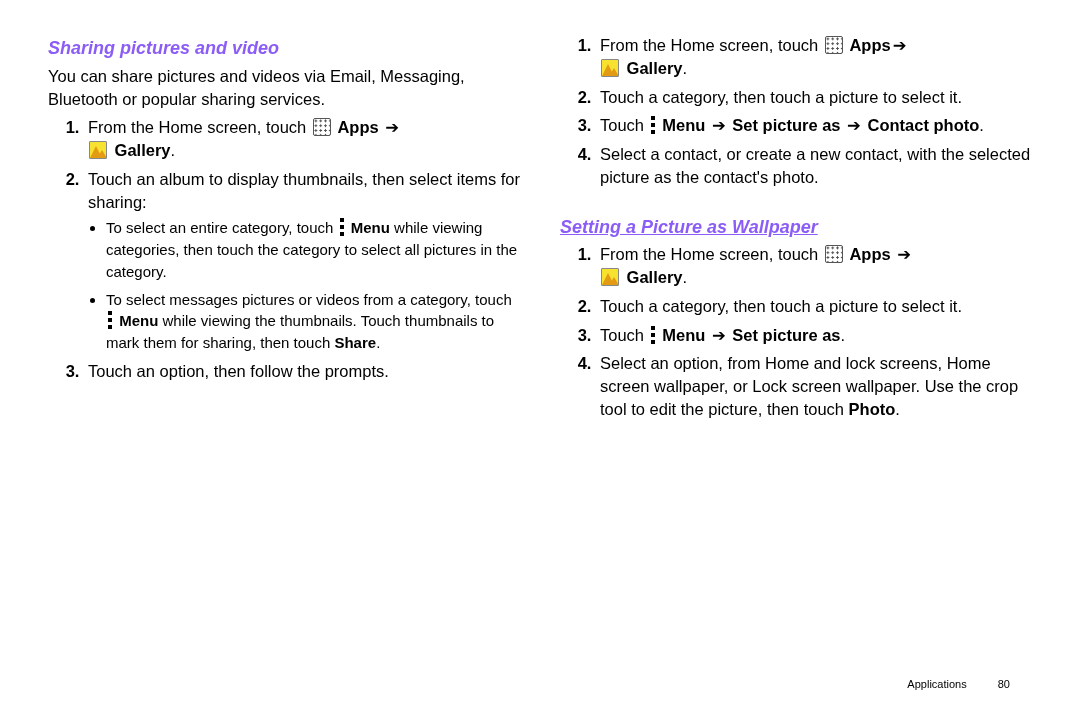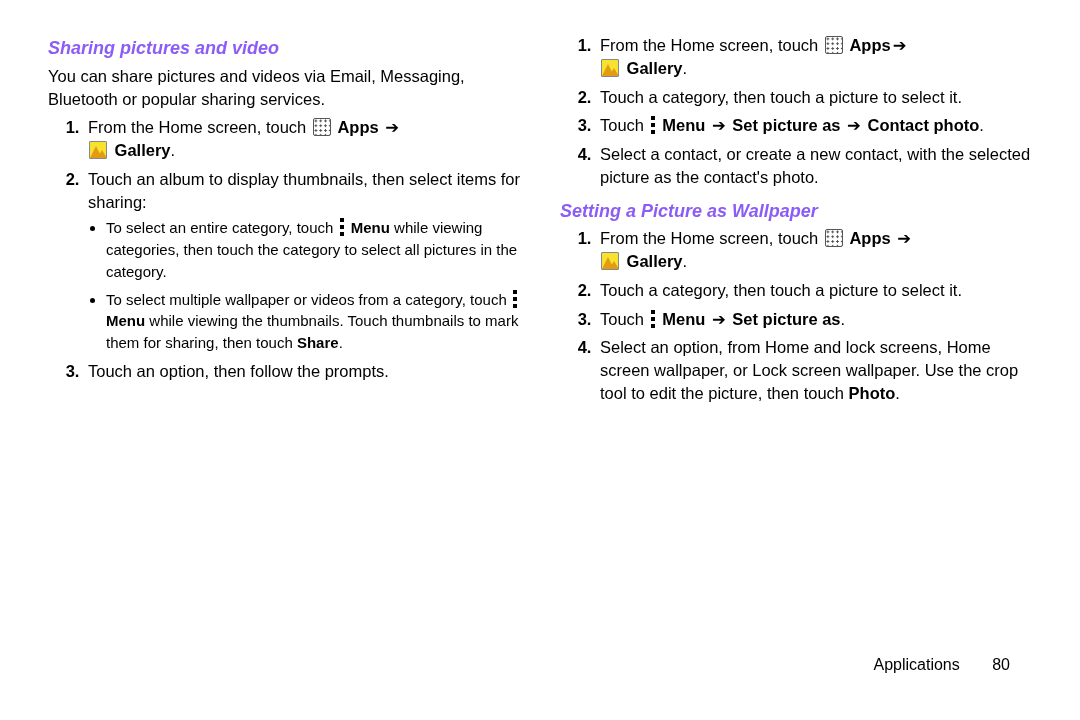--- a/index.html
+++ b/index.html
@@ -28,21 +28,22 @@
   }
   h3.section-title {
     font-family: Arial, Helvetica, sans-serif;
     font-style: italic;
     font-weight: 700;
     color: #8b5cf6;
     font-size: 18px;
     margin: 6px 0 2px 0;
   }
   h3.section-title.mid {
-    margin-top: 10px;
+    margin-top: 26px;
+    text-decoration: underline;
   }
   p {
     margin: 4px 0 6px 0;
   }
   ol.steps {
     margin: 4px 0 4px 0;
     padding-left: 36px;
   }
   ol.steps > li {
     padding-left: 4px;
@@ -127,23 +128,23 @@
     left: 1px;
     width: 4px; height: 4px;
     background: #000;
   }
   .icon-menu::before { top: 0px; }
   .icon-menu span   { top: 7px; }
   .icon-menu::after { top: 14px; }
 
   .footer {
     position: absolute;
-    bottom: 46px;
+    bottom: 30px;
     right: 70px;
-    font-size: 16px;
+    font-size: 11px;
   }
   .footer .pg { margin-left: 28px; }
 </style>
 </head>
 <body>
 
 <div class="page">
 
   <div class="col">
     <h3 class="section-title">Sharing pictures and video</h3>
@@ -161,21 +162,21 @@
       <li>
         <span>Touch an album to display thumbnails, then select items for sharing:</span>
         <ul class="bullets">
           <li>
             <span>To select an entire category, touch </span>
             <span class="icon-menu"><span></span></span>
             <span class="b">Menu</span>
             <span> while viewing categories, then touch the category to select all pictures in the category.</span>
           </li>
           <li>
-            <span>To select multiple wallpaper or videos from a category, touch </span>
+            <span>To select messages pictures or videos from a category, touch </span>
             <span class="icon-menu"><span></span></span>
             <span class="b">Menu</span>
             <span> while viewing the thumbnails. Touch thumbnails to mark them for sharing, then touch </span>
             <span class="b">Share</span><span>.</span>
           </li>
         </ul>
       </li>
 
       <li>Touch an option, then follow the prompts.</li>
     </ol>

